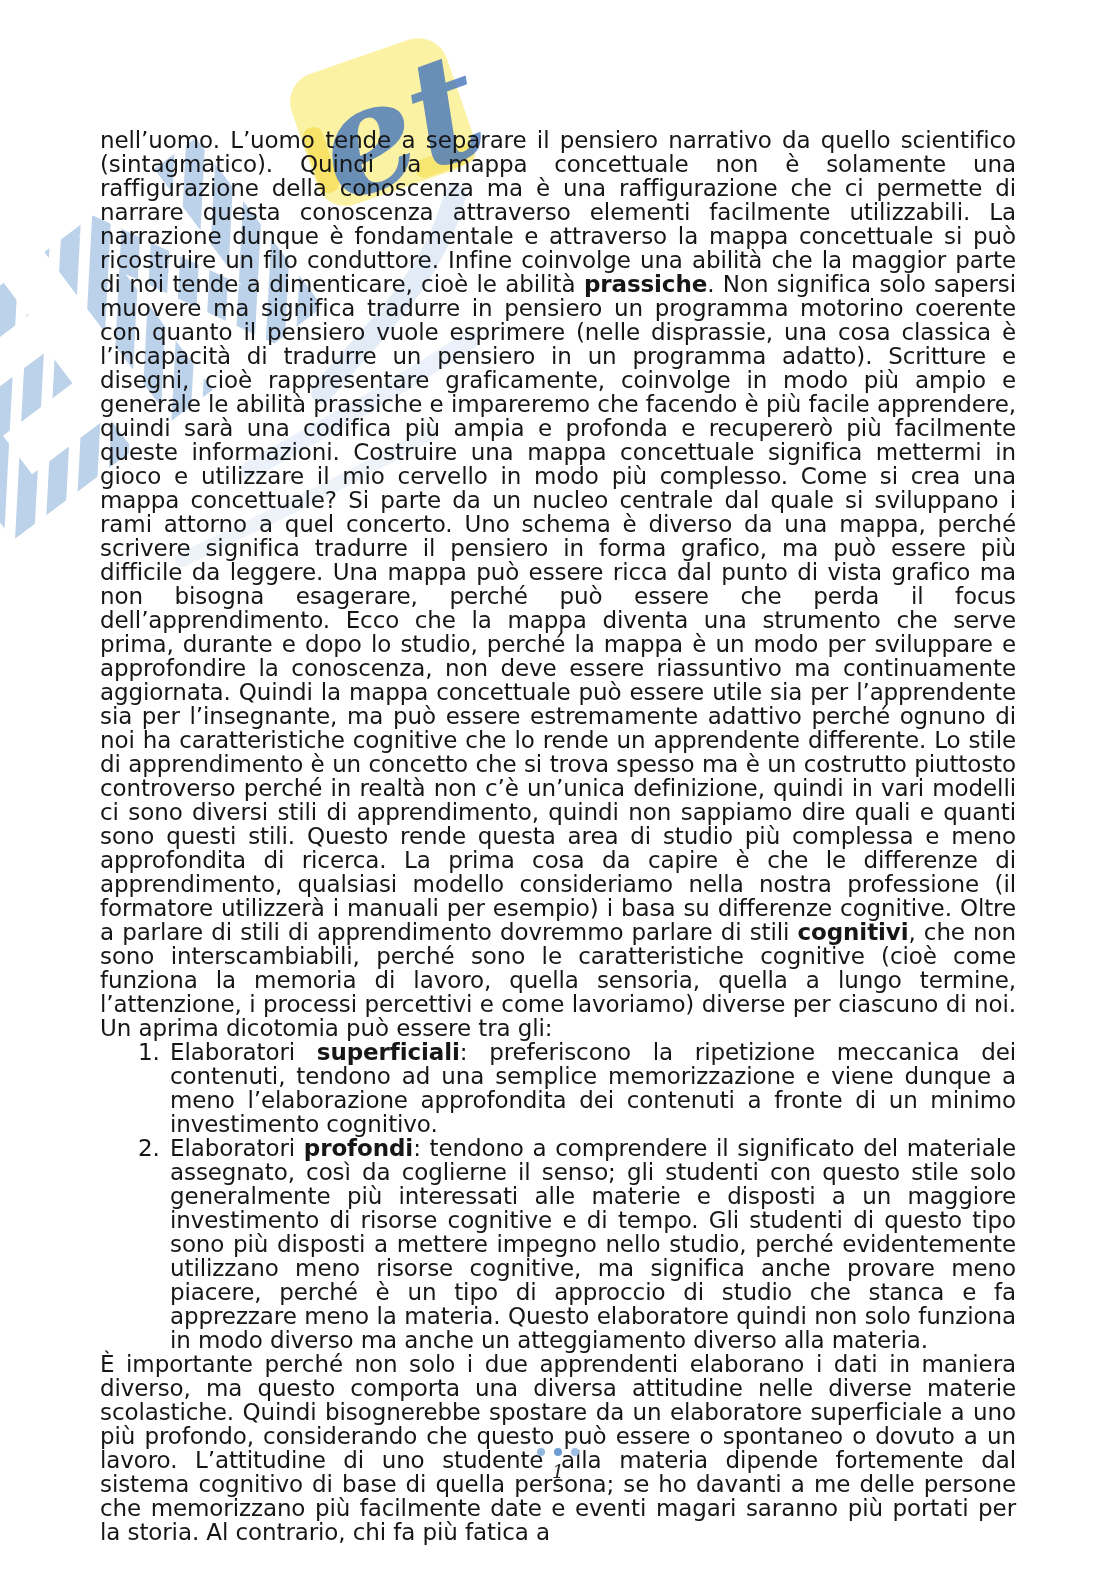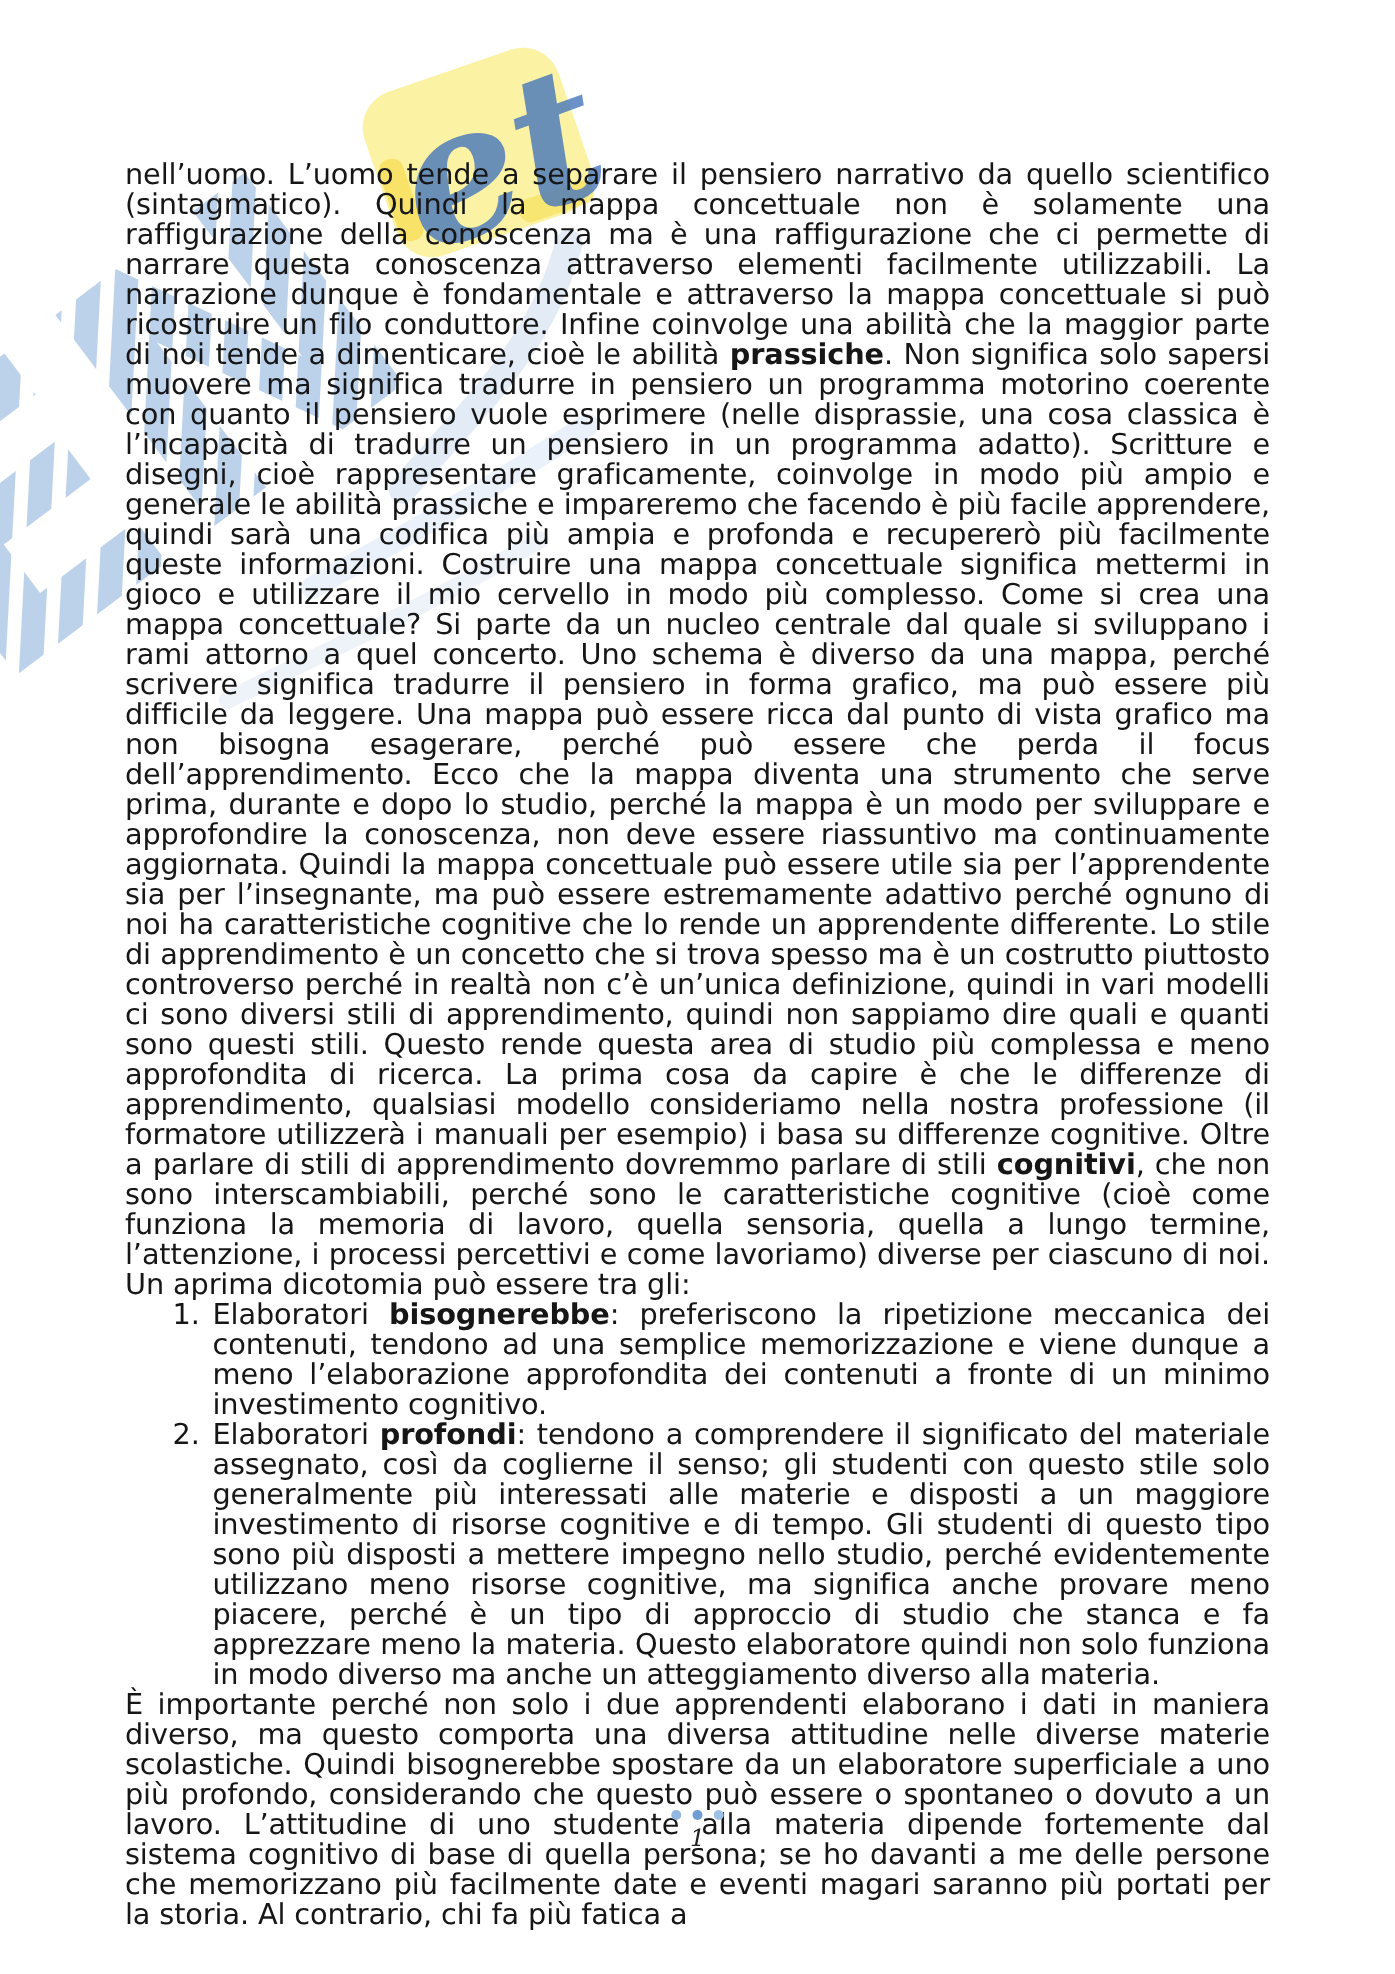--- a/index.html
+++ b/index.html
@@ -84,21 +84,21 @@
     </svg>
   </div>
 
   <div class="content">
 
     <p class="para"><span>nell’uomo. L’uomo tende a separare il pensiero narrativo da quello scientifico (sintagmatico). Quindi la mappa concettuale non è solamente una raffigurazione della conoscenza ma è una raffigurazione che ci permette di narrare questa conoscenza attraverso elementi facilmente utilizzabili. La narrazione dunque è fondamentale e attraverso la mappa concettuale si può ricostruire un filo conduttore. Infine coinvolge una abilità che la maggior parte di noi tende a dimenticare, cioè le abilità </span><b>prassiche</b><span>. Non significa solo sapersi muovere ma significa tradurre in pensiero un programma motorino coerente con quanto il pensiero vuole esprimere (nelle disprassie, una cosa classica è l’incapacità di tradurre un pensiero in un programma adatto). Scritture e disegni, cioè rappresentare graficamente, coinvolge in modo più ampio e generale le abilità prassiche e impareremo che facendo è più facile apprendere, quindi sarà una codifica più ampia e profonda e recupererò più facilmente queste informazioni. Costruire una mappa concettuale significa mettermi in gioco e utilizzare il mio cervello in modo più complesso. Come si crea una mappa concettuale? Si parte da un nucleo centrale dal quale si sviluppano i rami attorno a quel concerto. Uno schema è diverso da una mappa, perché scrivere significa tradurre il pensiero in forma grafico, ma può essere più difficile da leggere. Una mappa può essere ricca dal punto di vista grafico ma non bisogna esagerare, perché può essere che perda il focus dell’apprendimento. Ecco che la mappa diventa una strumento che serve prima, durante e dopo lo studio, perché la mappa è un modo per sviluppare e approfondire la conoscenza, non deve essere riassuntivo ma continuamente aggiornata. Quindi la mappa concettuale può essere utile sia per l’apprendente sia per l’insegnante, ma può essere estremamente adattivo perché ognuno di noi ha caratteristiche cognitive che lo rende un apprendente differente. Lo stile di apprendimento è un concetto che si trova spesso ma è un costrutto piuttosto controverso perché in realtà non c’è un’unica definizione, quindi in vari modelli ci sono diversi stili di apprendimento, quindi non sappiamo dire quali e quanti sono questi stili. Questo rende questa area di studio più complessa e meno approfondita di ricerca. La prima cosa da capire è che le differenze di apprendimento, qualsiasi modello consideriamo nella nostra professione (il formatore utilizzerà i manuali per esempio) i basa su differenze cognitive. Oltre a parlare di stili di apprendimento dovremmo parlare di stili </span><b>cognitivi</b><span>, che non sono interscambiabili, perché sono le caratteristiche cognitive (cioè come funziona la memoria di lavoro, quella sensoria, quella a lungo termine, l’attenzione, i processi percettivi e come lavoriamo) diverse per ciascuno di noi. Un aprima dicotomia può essere tra gli:</span></p>
 
     <div class="numlist">
       <div class="li">
         <span class="num">1.</span>
-        <div class="li-text"><span>Elaboratori </span><b>bisognerebbe</b><span>: preferiscono la ripetizione meccanica dei contenuti, tendono ad una semplice memorizzazione e viene dunque a meno l’elaborazione approfondita dei contenuti a fronte di un minimo investimento cognitivo.</span></div>
+        <div class="li-text"><span>Elaboratori </span><b>superficiali</b><span>: preferiscono la ripetizione meccanica dei contenuti, tendono ad una semplice memorizzazione e viene dunque a meno l’elaborazione approfondita dei contenuti a fronte di un minimo investimento cognitivo.</span></div>
       </div>
       <div class="li">
         <span class="num">2.</span>
         <div class="li-text"><span>Elaboratori </span><b>profondi</b><span>: tendono a comprendere il significato del materiale assegnato, così da coglierne il senso; gli studenti con questo stile solo generalmente più interessati alle materie e disposti a un maggiore investimento di risorse cognitive e di tempo. Gli studenti di questo tipo sono più disposti a mettere impegno nello studio, perché evidentemente utilizzano meno risorse cognitive, ma significa anche provare meno piacere, perché è un tipo di approccio di studio che stanca e fa apprezzare meno la materia. Questo elaboratore quindi non solo funziona in modo diverso ma anche un atteggiamento diverso alla materia.</span></div>
       </div>
     </div>
 
     <p class="para para-closing"><span>È importante perché non solo i due apprendenti elaborano i dati in maniera diverso, ma questo comporta una diversa attitudine nelle diverse materie scolastiche. Quindi bisognerebbe spostare da un elaboratore superficiale a uno più profondo, considerando che questo può essere o spontaneo o dovuto a un lavoro. L’attitudine di uno studente alla materia dipende fortemente dal sistema cognitivo di base di quella persona; se ho davanti a me delle persone che memorizzano più facilmente date e eventi magari saranno più portati per la storia. Al contrario, chi fa più fatica a</span></p>
 
   </div>

